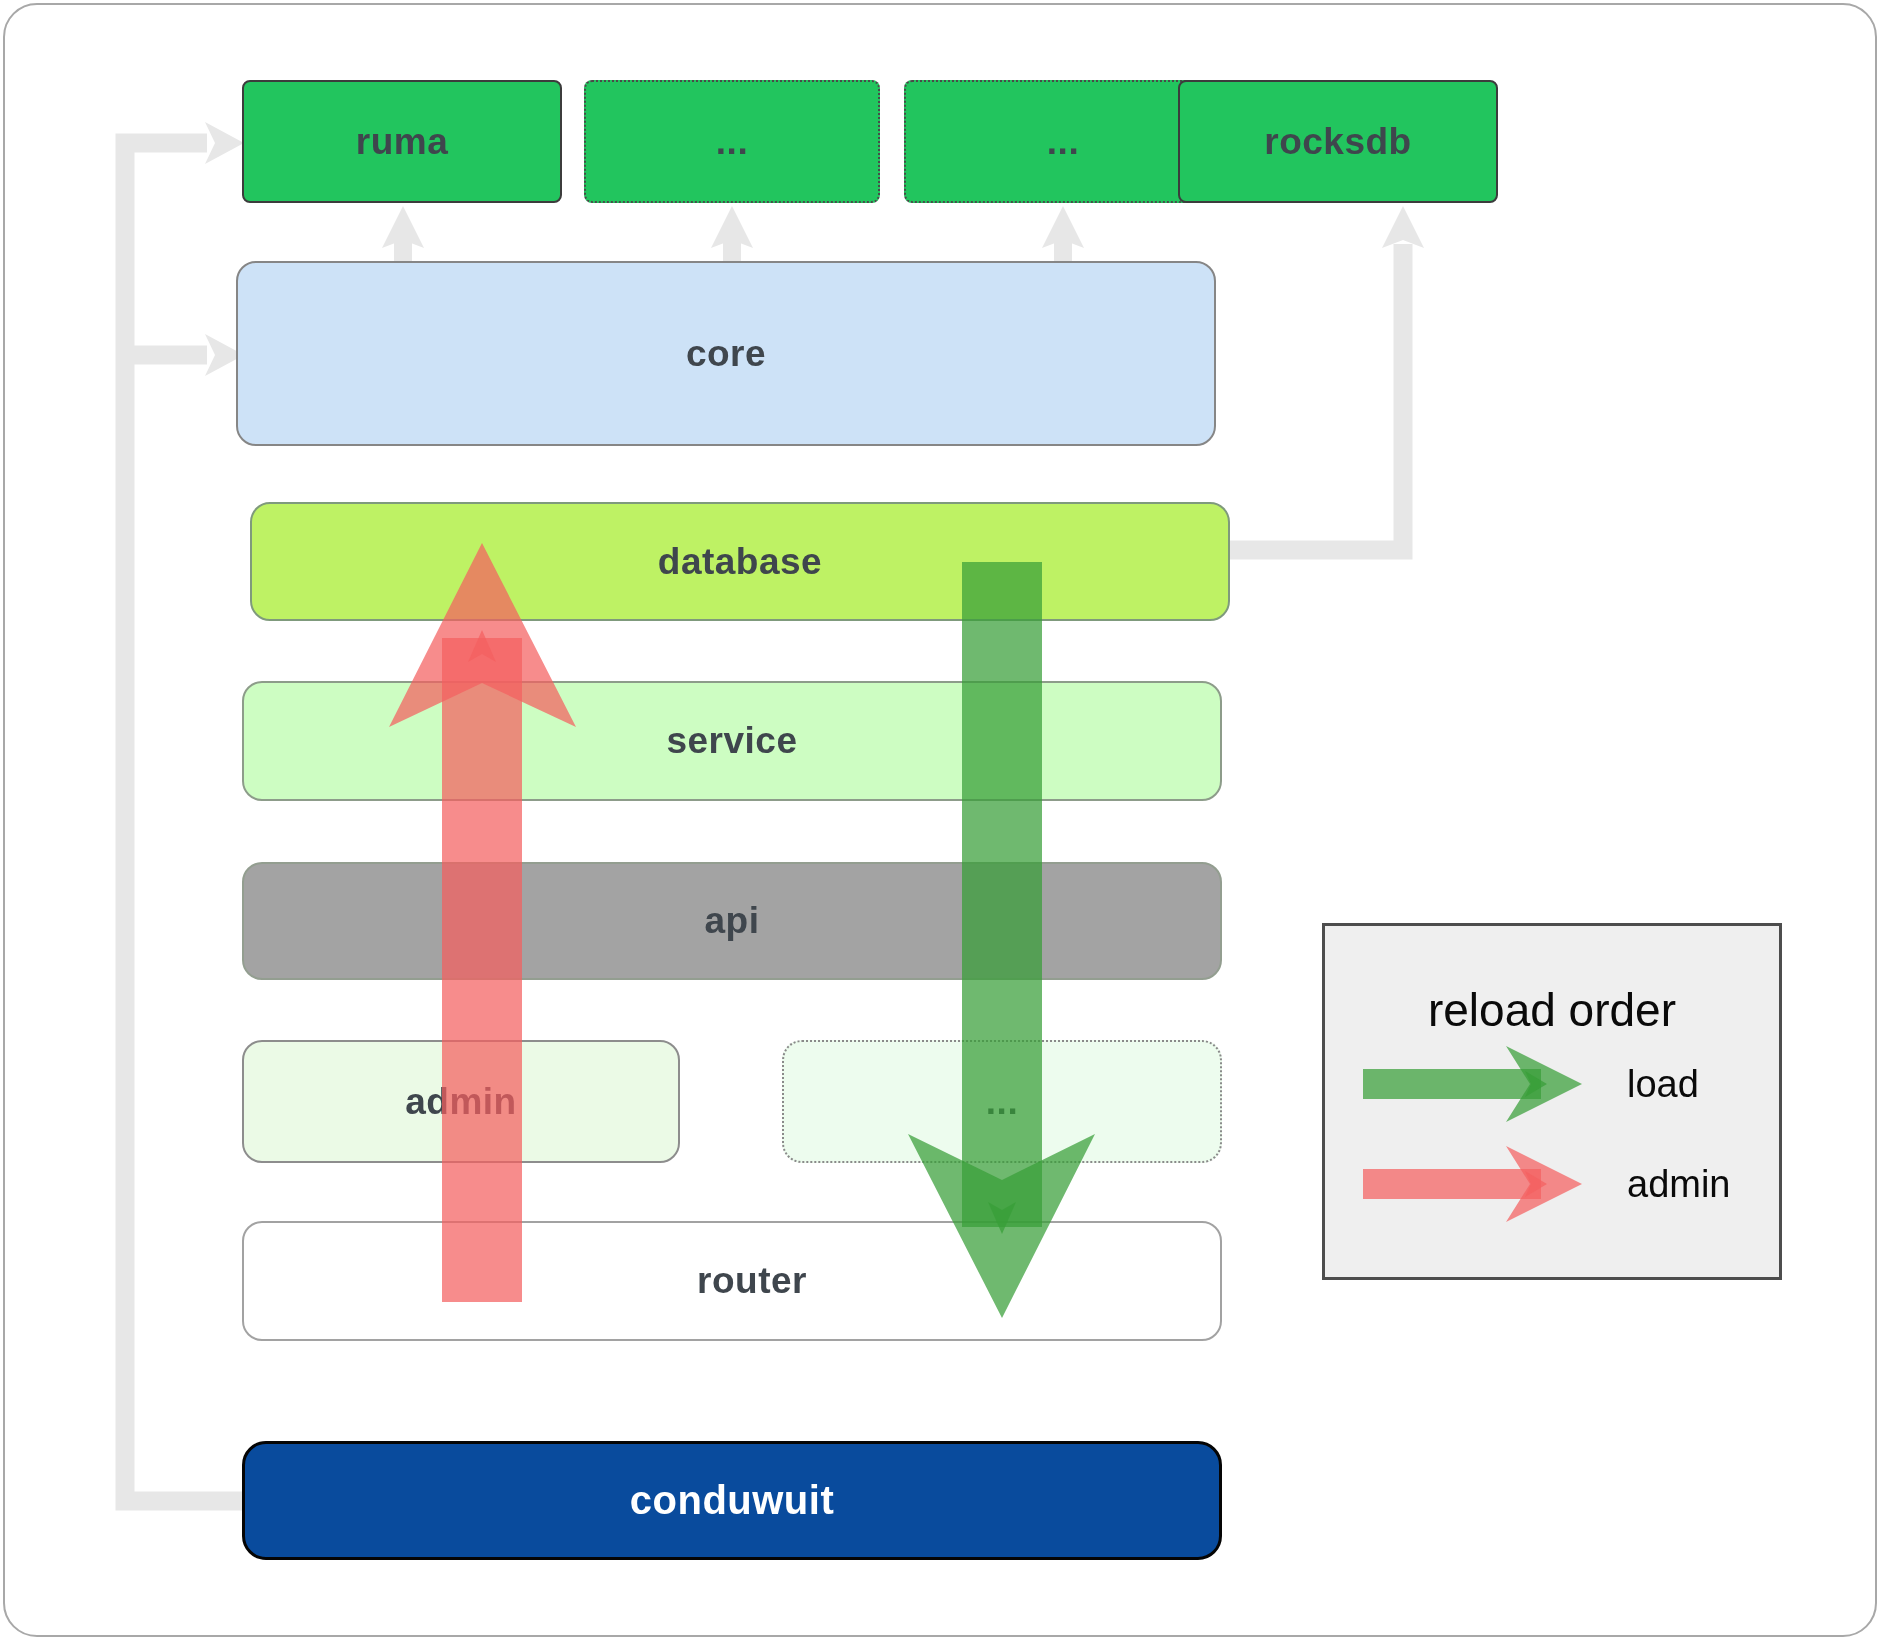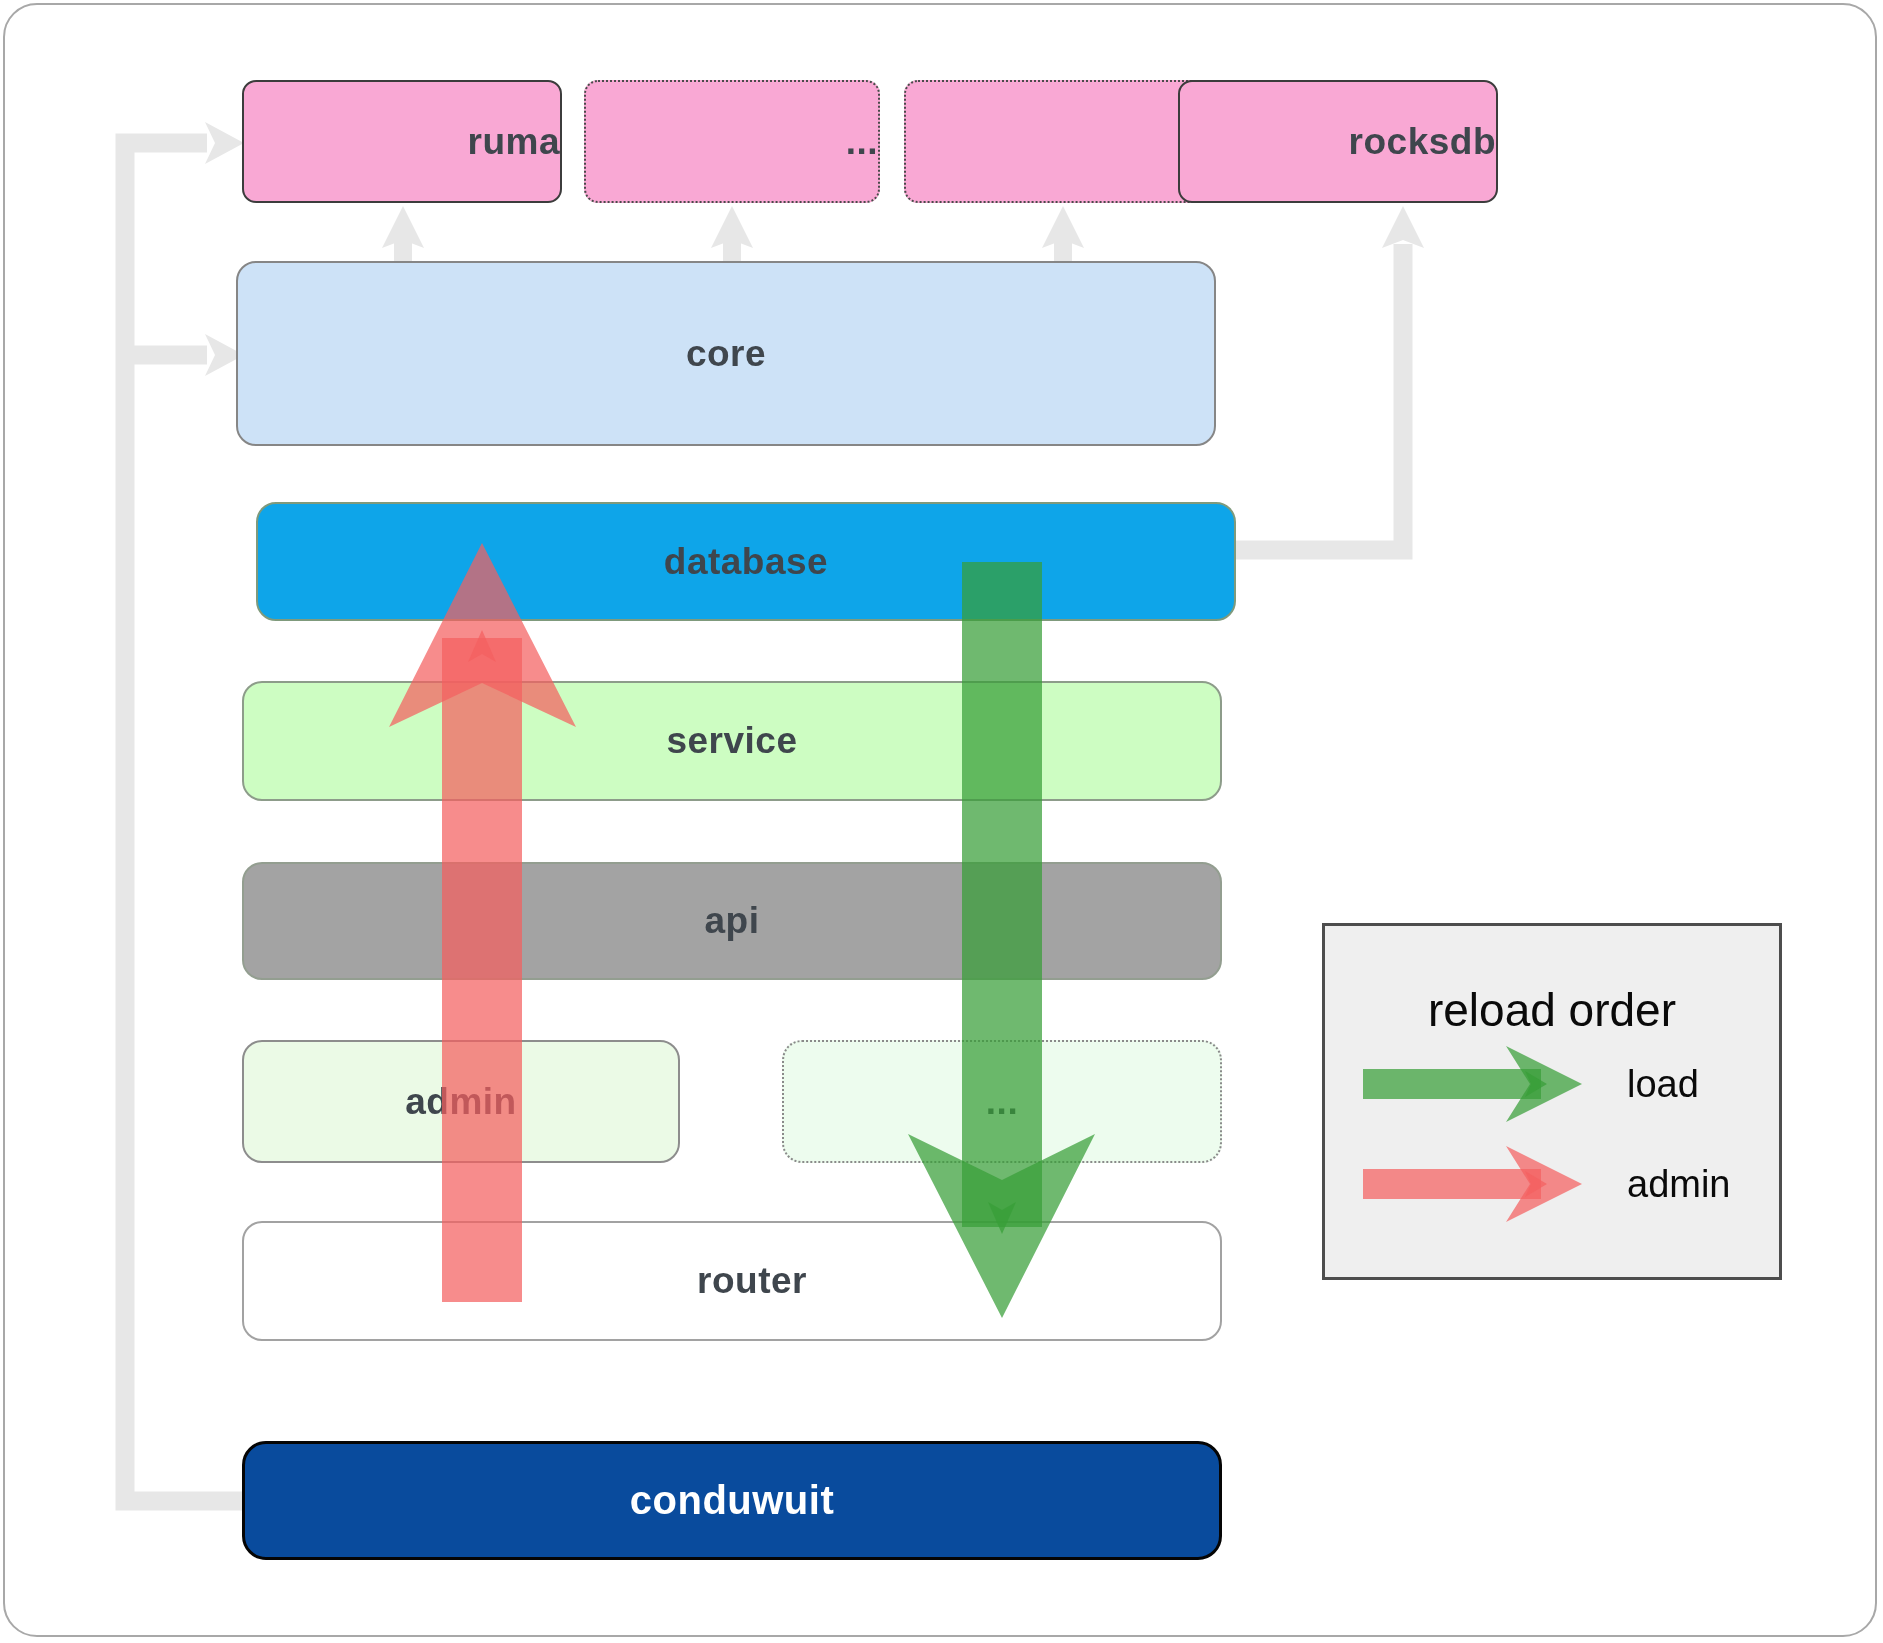--- a/index.html
+++ b/index.html
@@ -40,29 +40,29 @@
     z-index:2;
   }
   .box .lbl{
     font-size:37px;
     font-weight:600;
     color:#3f464d;
     letter-spacing:0.5px;
     white-space:nowrap;
   }
   
-  .peach{ background:#f9a8d4; border:2.5px solid #3c3c3c; border-radius:14px;justify-content:flex-end; }
+  .peach{ background:#22c55e; border:2.5px solid #3c3c3c; border-radius:8px; }
   .peach.dotted{ border:2px dotted #4a4a4a; }
   .b-ruma   { left:242px; top:80px;  width:320px; height:123px; }
   .b-dots1  { left:584px; top:80px;  width:296px; height:123px; }
   .b-dots2  { left:904px; top:80px;  width:318px; height:123px; }
   .b-rocksdb{ left:1178px;top:80px;  width:320px; height:123px; }
   
   .b-core    { left:236px; top:261px;  width:980px; height:185px; background:#cde2f7; border:2px solid #868686; }
-  .b-database{ left:256px; top:502px;  width:980px; height:119px; background:#0ea5e9; border:2px solid #7f9a7c; }
+  .b-database{ left:250px; top:502px;  width:980px; height:119px; background:#bef264; border:2px solid #7f9a7c; }
   .b-service { left:242px; top:681px;  width:980px; height:120px; background:#cdfdc2; border:2px solid #8d9c8a; }
   .b-api     { left:242px; top:862px;  width:980px; height:118px; background:#a3a3a3; border:2px solid #939e90; }
   .b-admin   { left:242px; top:1040px; width:438px; height:123px; background:#ebfae6; border:2px solid #8d8d8d; }
   .b-dots3   { left:782px; top:1040px; width:440px; height:123px; background:#edfcee; border:2px dotted #8a8a8a; }
   .b-router  { left:242px; top:1221px; width:980px; height:120px; background:#ffffff; border:2px solid #a2a2a2;padding-left:40px; }
   .b-conduwuit{
     left:242px; top:1441px; width:980px; height:119px;
     background:#094b9d; border:3px solid #050505; border-radius:24px;
   }
   .b-conduwuit .lbl{ color:#ffffff; font-size:40px; font-weight:bold; }

